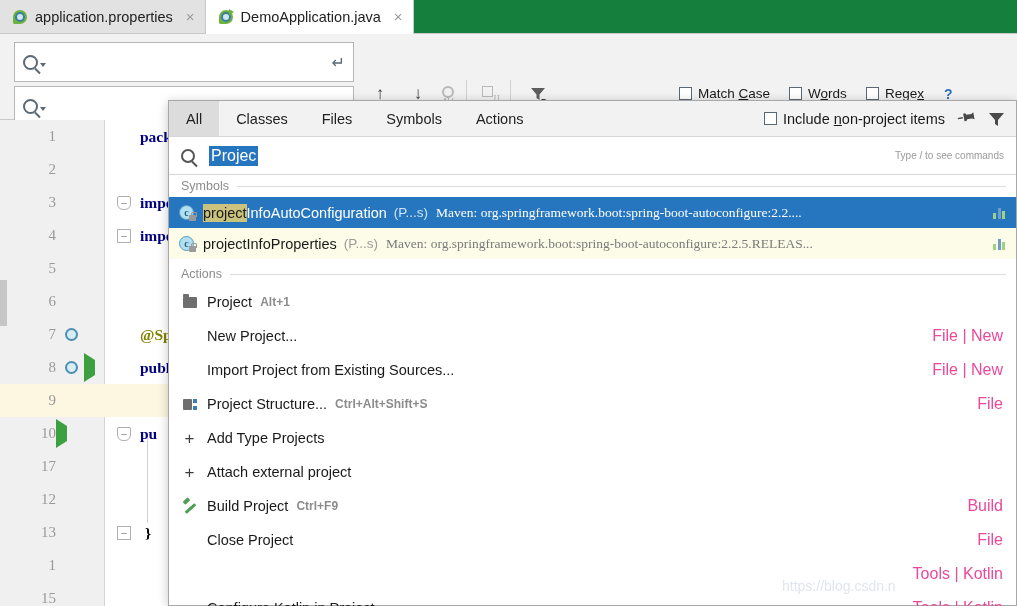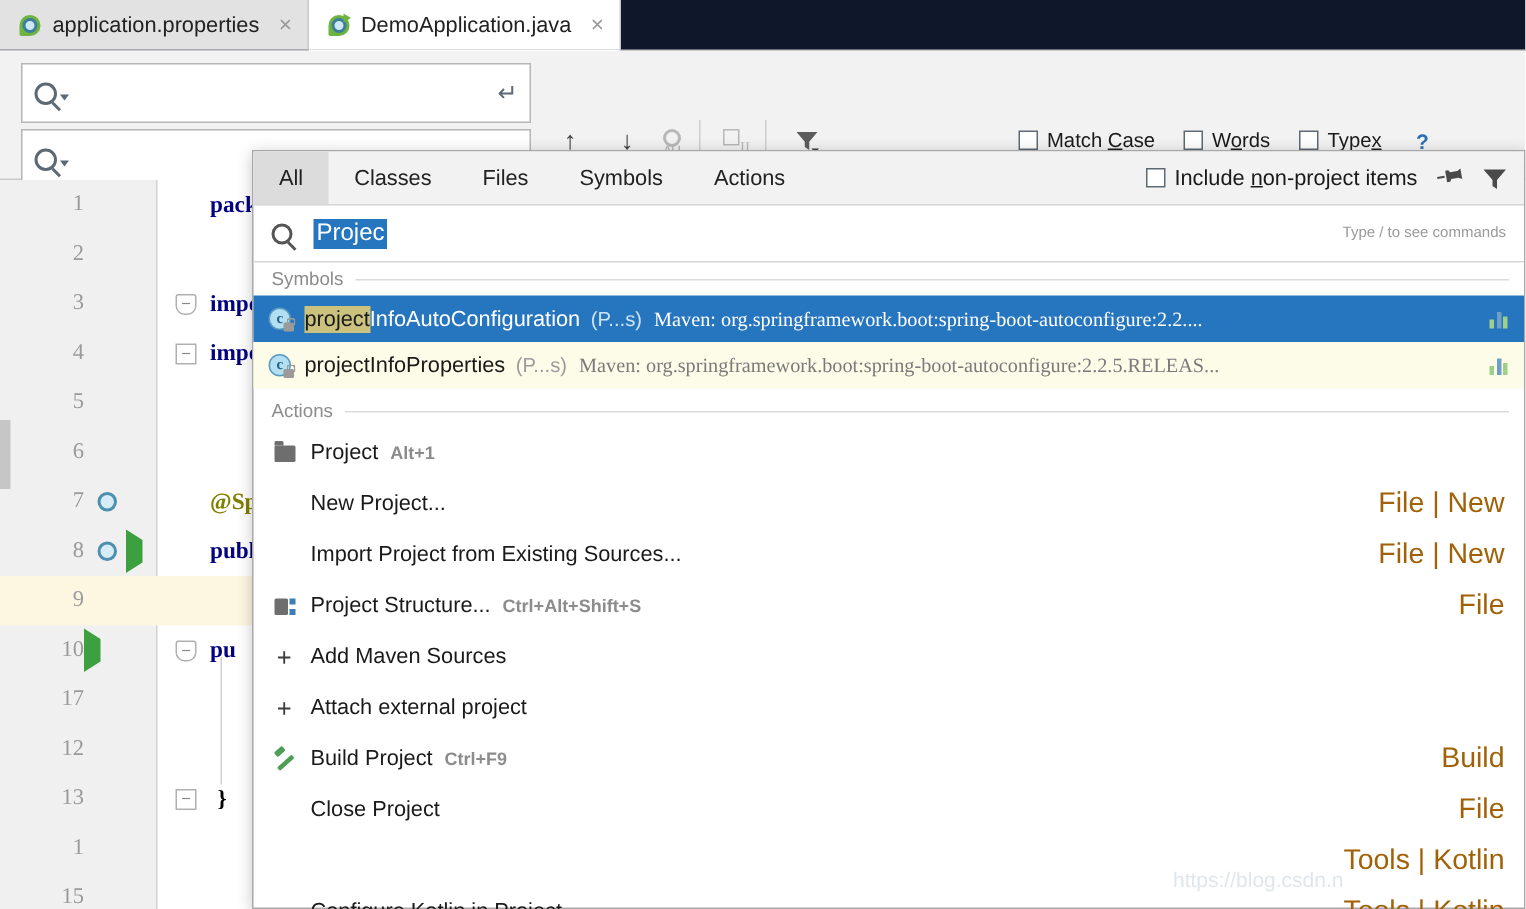--- a/index.html
+++ b/index.html
@@ -8,21 +8,21 @@
     width:1017px; height:606px; overflow:hidden;
     background:#ffffff;
     font-family:"Liberation Sans", sans-serif;
     font-size:13px; color:#1a1a1a;
     position:relative;
   }
 
   
   #tabbar {
     position:absolute; left:0; top:0; width:1017px; height:34px;
-    background:#0f172a; border-bottom:1px solid #c9c9c9;
+    background:#15803d; border-bottom:1px solid #c9c9c9;
     display:flex; align-items:flex-end;
   }
   .tab {
     height:33px; display:flex; align-items:center; gap:7px;
     padding:0 10px 0 12px; font-size:14.5px; color:#222;
     border-right:1px solid #c9c9c9; position:relative;
   }
   .tab.inactive { background:#e2e2e2; }
   .tab.active { background:#ffffff; }
   .tab.active:after {
@@ -201,21 +201,21 @@
   .hammer-ico:before {
     content:""; position:absolute; left:1px; top:8px; width:13px;height:3px;background:#4f9e56;
     transform:rotate(-42deg); border-radius:1px;
   }
   .hammer-ico:after {
     content:""; position:absolute; left:0px; top:0px; width:7px;height:4px;background:#4f9e56;
     transform:rotate(-42deg); border-radius:1px;
   }
   .act-label { margin-left:9px; }
   .act-short { margin-left:8px; color:#8c8c8c; font-size:12px; font-weight:bold; }
-  .act-group { margin-left:auto; color:#a16207; font-size:19px; }
+  .act-group { margin-left:auto; color:#ec4899; font-size:16px; }
 
   #watermark {
     position:absolute; left:782px; top:578px; font-size:14px; color:#dfe6ee;
     white-space:nowrap; pointer-events:none;
   }
 </style>
 </head>
 <body>
 
 <div id="tabbar">
@@ -283,21 +283,21 @@
   <div class="cbox-row" style="left:679px; top:52px;">
     <span class="cbx"></span>
     <span><span>Match </span><span class="mn">C</span><span>ase</span></span>
   </div>
   <div class="cbox-row" style="left:789px; top:52px;">
     <span class="cbx"></span>
     <span><span>W</span><span class="mn">o</span><span>rds</span></span>
   </div>
   <div class="cbox-row" style="left:866px; top:52px;">
     <span class="cbx"></span>
-    <span><span>Type</span><span class="mn">x</span></span>
+    <span><span>Rege</span><span class="mn">x</span></span>
   </div>
   <div class="cbox-row qmark" style="left:944px; top:52px;">?</div>
 
   <div class="cbox-row" style="left:679px; top:95px; color:#d0d0d0;">
     <span class="cbx" style="border-color:#d0d0d0;"></span>
     <span>Preserve Case</span>
   </div>
   <div class="cbox-row" style="left:789px; top:95px; color:#d0d0d0;">
     <span class="cbx" style="border-color:#d0d0d0;"></span>
     <span>In Selection</span>
@@ -465,21 +465,21 @@
           <span class="b"></span>
           <span class="c"></span>
         </span>
       </span>
     <span class="act-label">Project Structure...</span>
     <span class="act-short">Ctrl+Alt+Shift+S</span>
     <span class="act-group">File</span>
   </div>
   <div class="act">
     <span class="act-ico plus-ico">+</span>
-    <span class="act-label">Add Maven Sources</span>
+    <span class="act-label">Add Type Projects</span>
     <span class="act-group"></span>
   </div>
   <div class="act">
     <span class="act-ico plus-ico">+</span>
     <span class="act-label">Attach external project</span>
     <span class="act-group"></span>
   </div>
   <div class="act">
     <span class="act-ico">
         <span class="hammer-ico"></span>

